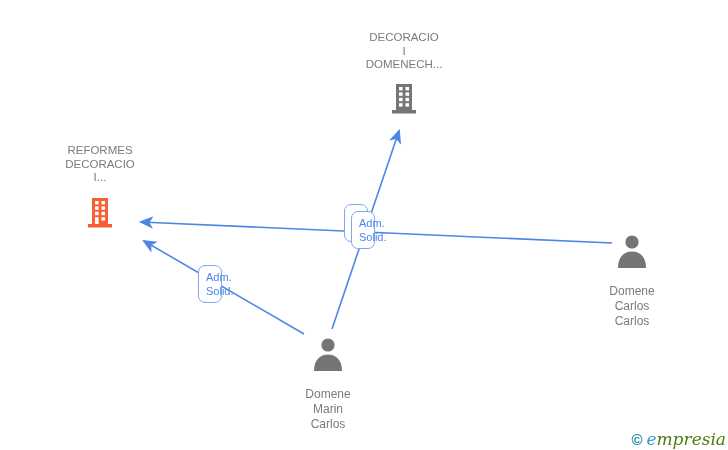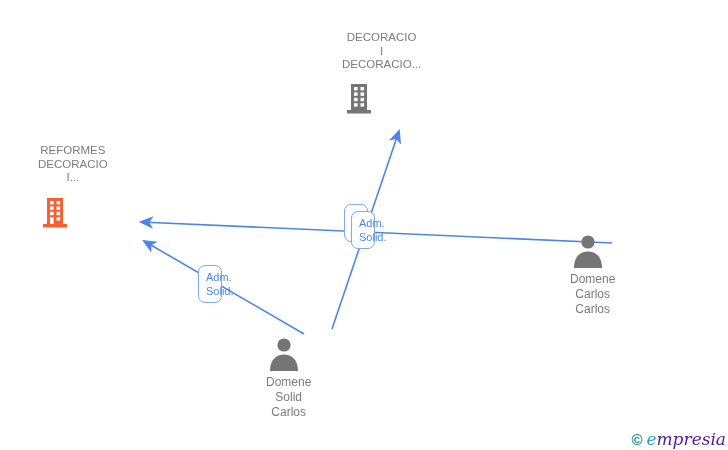--- a/index.html
+++ b/index.html
@@ -16,36 +16,36 @@
     position: absolute;
     left: 0; top: 0;
     width: 728px; height: 450px;
     z-index: 1;
   }
   .node {
     position: absolute;
     width: 124px;
     display: flex;
     flex-direction: column;
-    align-items: flex-start;
+    align-items: center;
     z-index: 2;
     cursor: pointer;
   }
   .node-label {
     text-align: center;
     color: #7b7b7b;
     font-size: 11.5px;
     line-height: 13.5px;
   }
   .node-label.person { font-size: 12px; line-height: 15px; }
   .node-label span { display: block; }
   .icon-wrap { line-height: 0; }
   .company-top .icon-wrap { margin-top: 9px; }
   .company-left .icon-wrap { margin-top: 10px; }
-  .person .node-label { margin-top: 4px; }
+  .person .node-label { margin-top: 16px; }
   .edge-label-box {
     position: absolute;
     width: 24px;
     height: 38px;
     background: #ffffff;
     border: 1.5px solid #7ea8f0;
     border-radius: 7px;
     color: #4a86e8;
     font-size: 11px;
     line-height: 14px;
@@ -72,21 +72,21 @@
     font-size: 15px;
     font-weight: bold;
     margin-right: 4px;
   }
   .footer-logo .brand {
     font-family: "DejaVu Serif", serif;
     font-style: italic;
     font-size: 17px;
   }
   .footer-logo .brand .initial { color: #2b9dc9; }
-  .footer-logo .brand .rest { color: #4c1d95; }
+  .footer-logo .brand .rest { color: #4d7c0f; }
 </style>
 </head>
 <body>
 
 <div class="canvas">
 
   <svg class="edges-layer">
     <defs>
       <marker id="arrow" viewBox="0 0 10 10" refX="8.5" refY="5" markerWidth="9" markerHeight="9" orient="auto-start-reverse">
         <path d="M0,0.6 L10,5 L0,9.4 L2.6,5 Z" fill="#4d86e4"></path>
@@ -94,21 +94,21 @@
     </defs>
     <line stroke="#4d86e4" stroke-width="1.6" marker-end="url(#arrow)" x1="612" y1="243" x2="141" y2="222"></line>
     <line stroke="#4d86e4" stroke-width="1.6" marker-end="url(#arrow)" x1="304" y1="334" x2="144" y2="241"></line>
     <line stroke="#4d86e4" stroke-width="1.6" marker-end="url(#arrow)" x1="332" y1="329" x2="399" y2="131"></line>
   </svg>
 
   <div class="node company-top" style="left:342px; top:31px;">
     <div class="node-label">
       <span>DECORACIO</span>
       <span>I</span>
-      <span>DECORACIO...</span>
+      <span>DOMENECH...</span>
     </div>
     <div class="icon-wrap">
       <svg width="34" height="34" viewBox="0 0 34 34">
         <rect x="5" y="29" width="24" height="3.5" fill="#757575"></rect>
         <rect x="9" y="3" width="16" height="26" fill="#757575"></rect>
         <g fill="#ffffff">
           <rect x="12" y="6" width="3.6" height="3.4"></rect>
             <rect x="18.5" y="6" width="3.6" height="3.4"></rect>
           <rect x="12" y="11.4" width="3.6" height="3.4"></rect>
             <rect x="18.5" y="11.4" width="3.6" height="3.4"></rect>
@@ -161,21 +161,21 @@
 
   <div class="node person" style="left:266px; top:337px;">
     <div class="icon-wrap">
       <svg width="36" height="34" viewBox="0 0 36 34">
         <circle cx="18" cy="8" r="6.6" fill="#757575"></circle>
         <path d="M4,34 C4,22.5 10.5,17.5 18,17.5 C25.5,17.5 32,22.5 32,34 Z" fill="#757575"></path>
       </svg>
     </div>
     <div class="node-label person">
       <span>Domene</span>
-      <span>Solid</span>
+      <span>Marin</span>
       <span>Carlos</span>
     </div>
   </div>
 
   <div class="edge-label-box back" style="left:344px; top:204px;"></div>
   <div class="edge-label-box" style="left:351px; top:211px;">
     <span>Adm.</span>
     <span>Solid.</span>
   </div>
 

